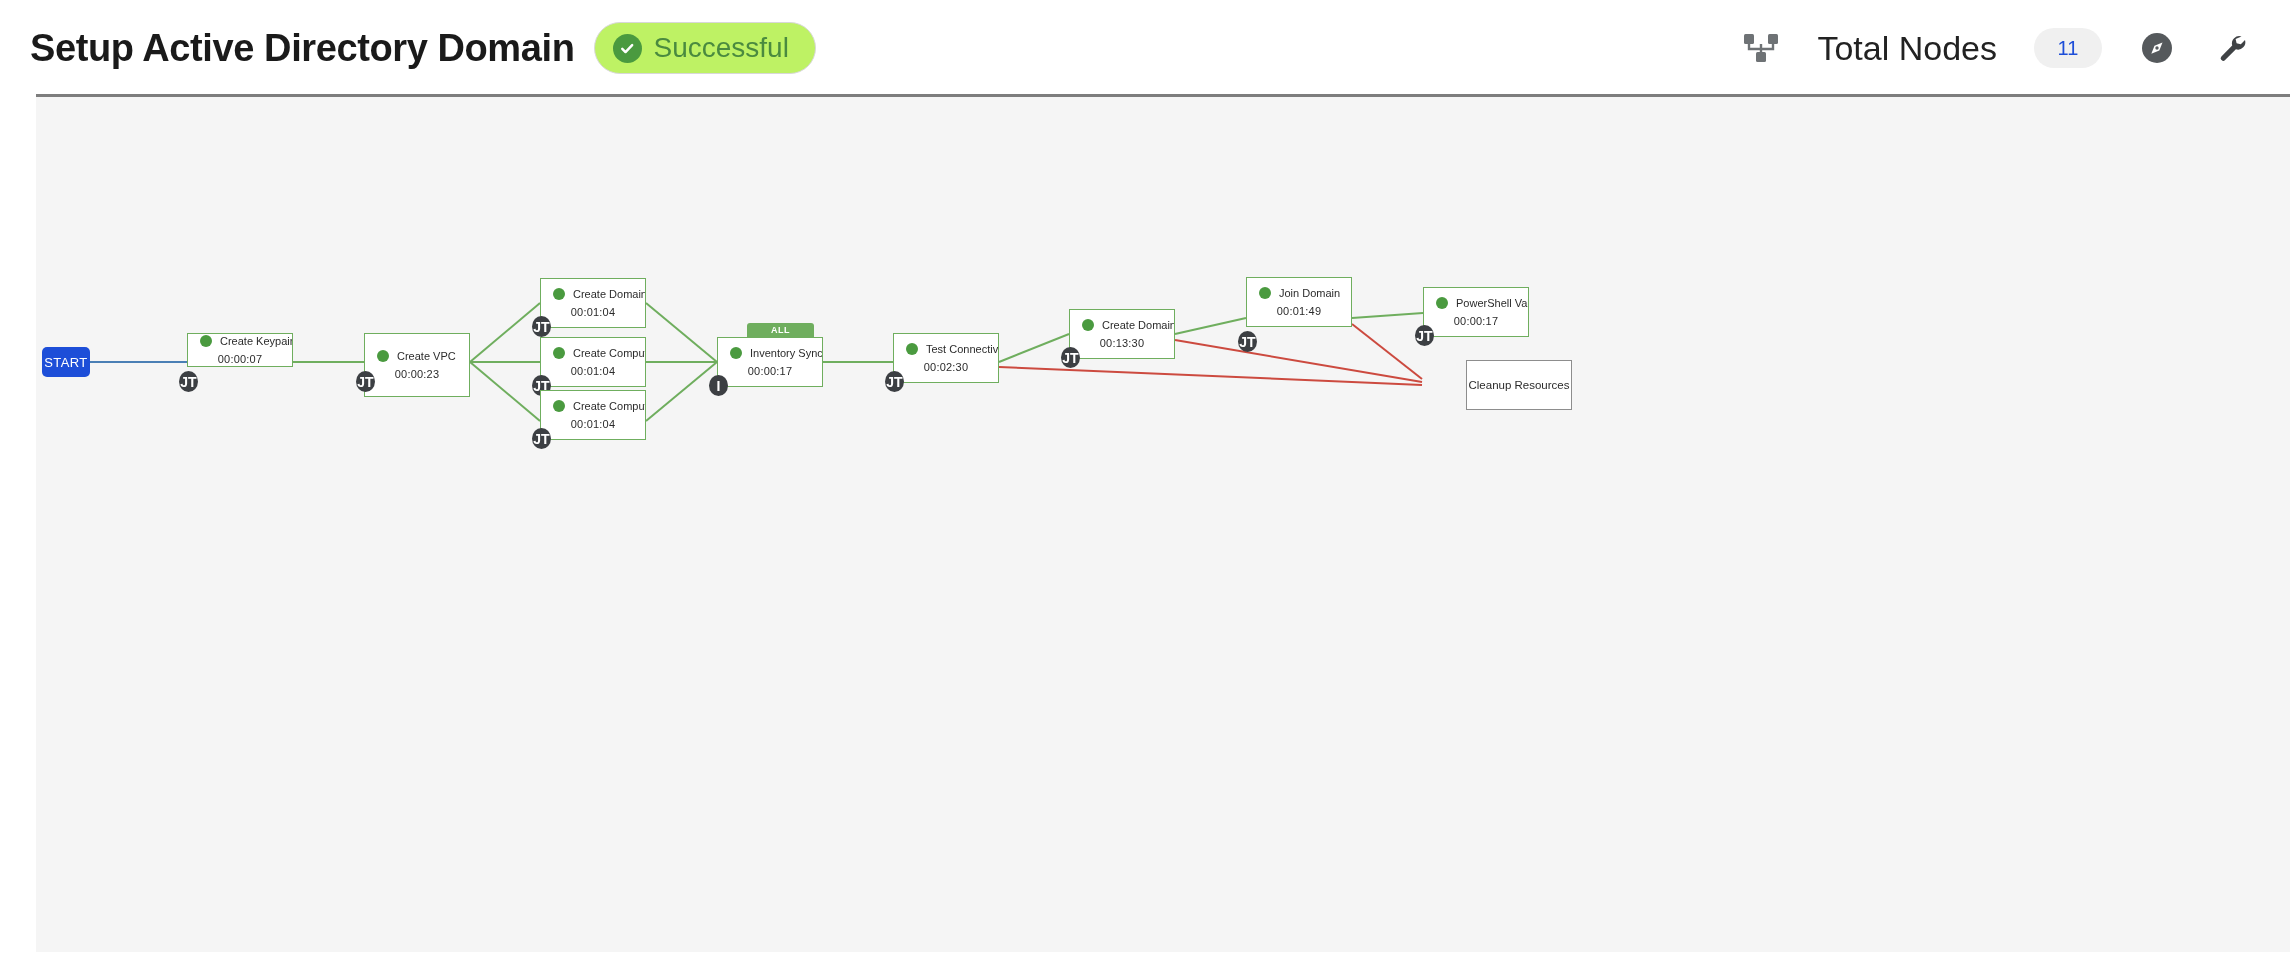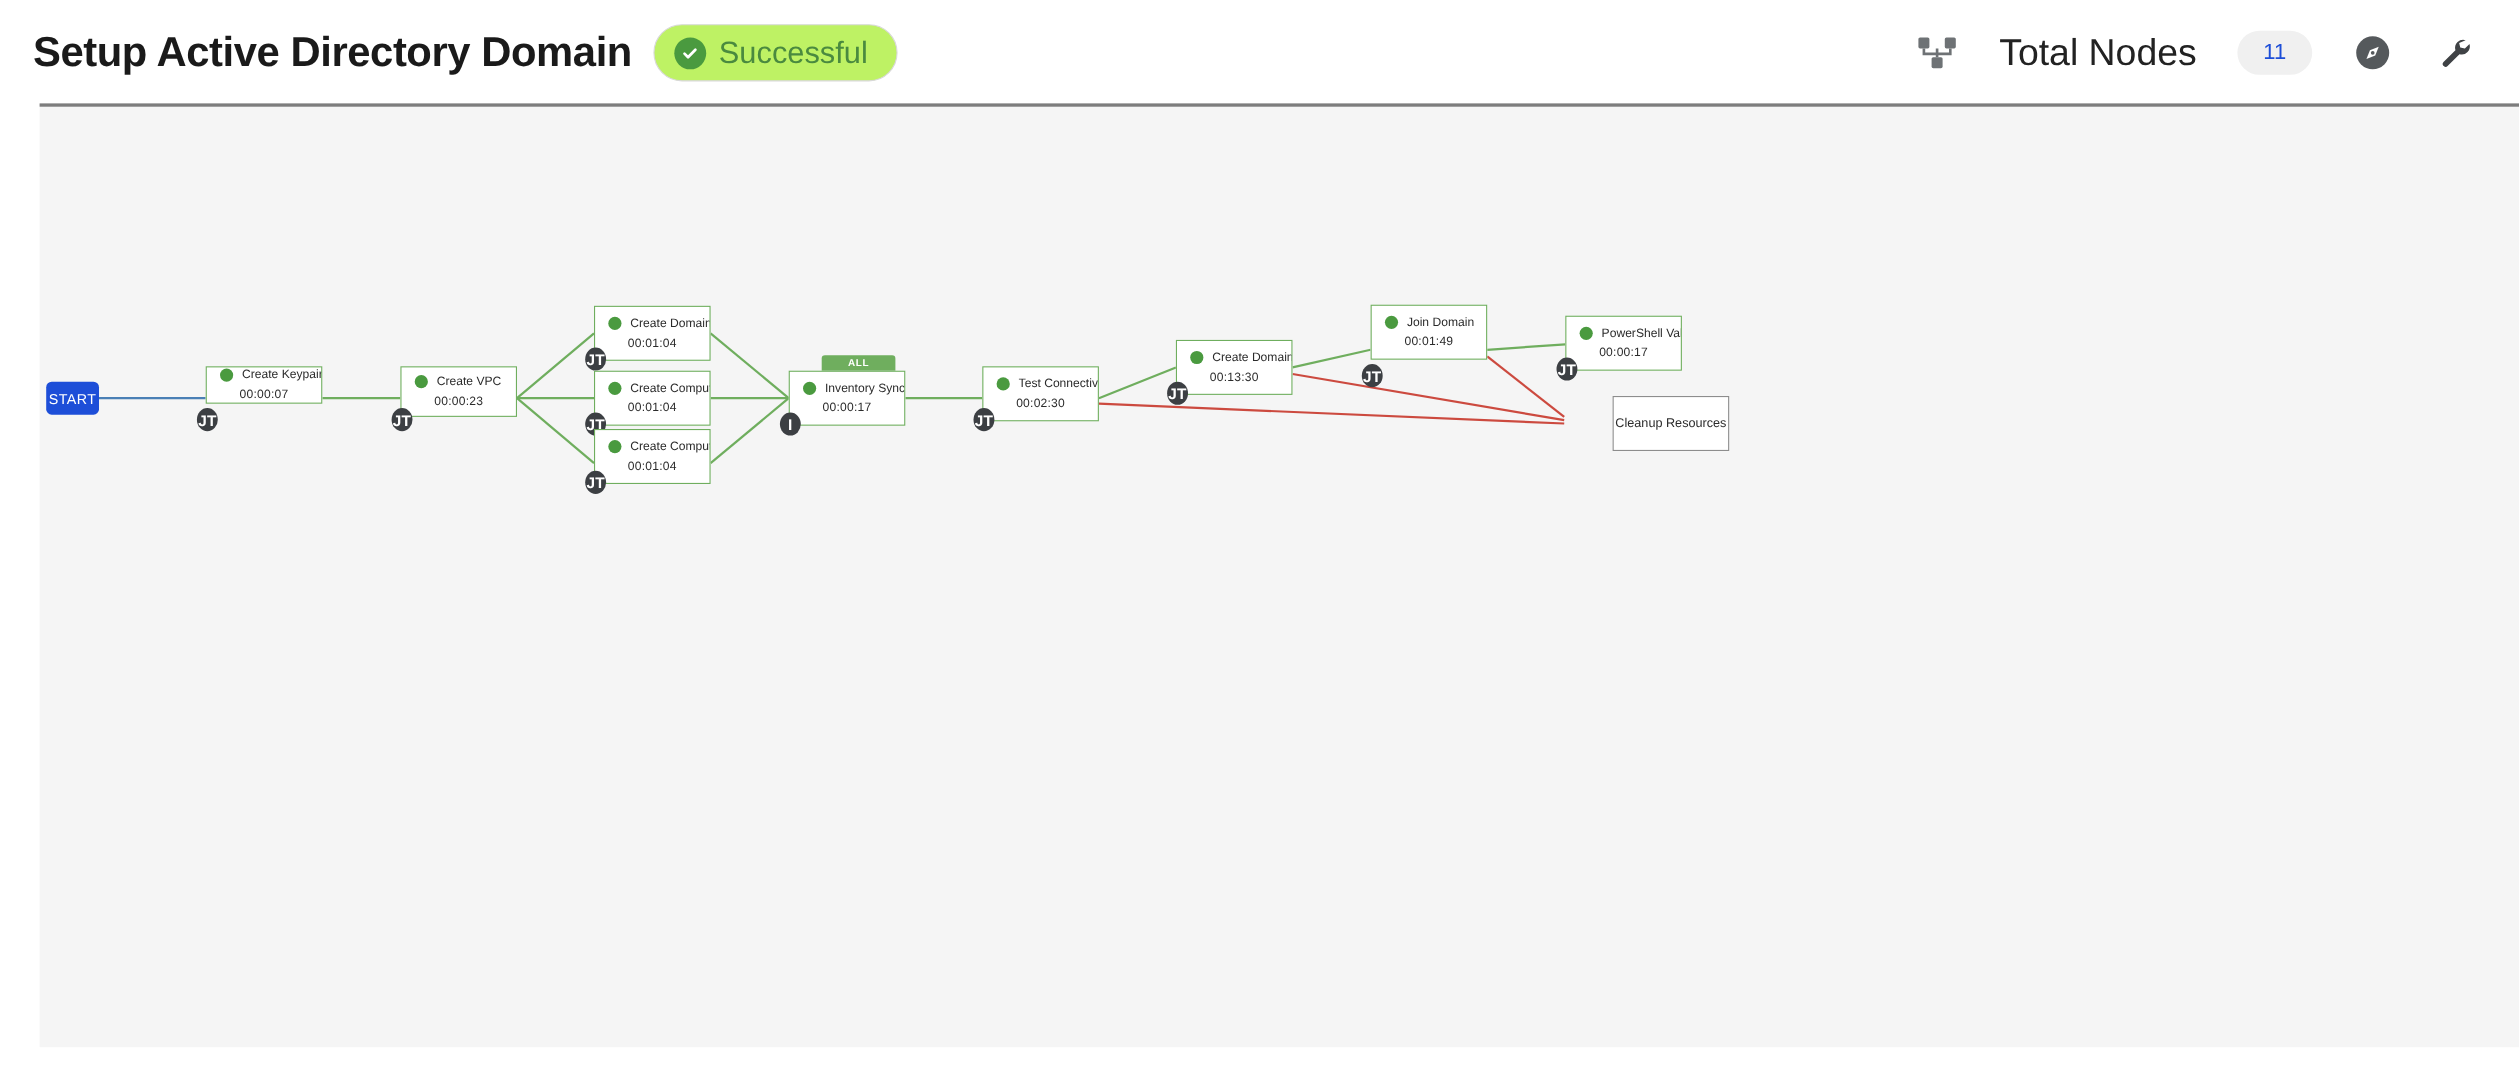--- a/index.html
+++ b/index.html
@@ -258,21 +258,21 @@
           <svg width="8" height="8" viewBox="0 0 10 10">
             <path d="M2 5.2l2 2 4-4.4" stroke="#fff" stroke-width="1.8" fill="none" stroke-linecap="round"></path>
           </svg>
         </span>
       <span class="node-title">Create Keypair</span>
     </div>
     <div class="node-duration">00:00:07</div>
   </div>
   <div class="avatar" style="left:143px; top:274px;">JT</div>
 
-  <div class="node" style="left:328px; top:236px; width:106px; height:46px;">
+  <div class="node" style="left:328px; top:236px; width:106px; height:64px;">
     <div class="node-title-row">
       <span class="node-status-dot">
           <svg width="8" height="8" viewBox="0 0 10 10">
             <path d="M2 5.2l2 2 4-4.4" stroke="#fff" stroke-width="1.8" fill="none" stroke-linecap="round"></path>
           </svg>
         </span>
       <span class="node-title">Create VPC</span>
     </div>
     <div class="node-duration">00:00:23</div>
   </div>

